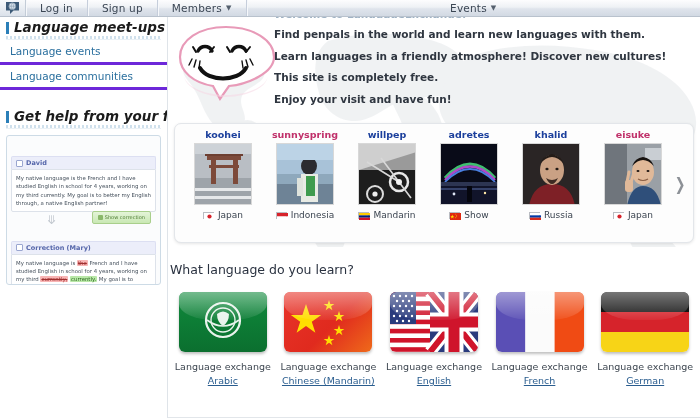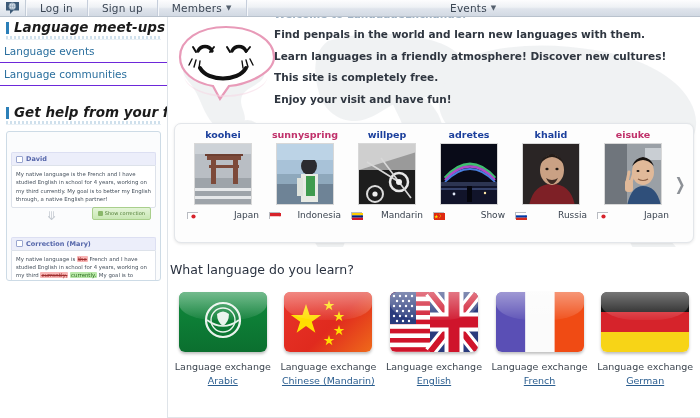--- a/index.html
+++ b/index.html
@@ -48,22 +48,22 @@
   .side-head .bar{
     display:inline-block; width:3px; height:12px; background:#2b7fb8;
     margin:3px 5px 0 0; flex:none;
   }
   .head-rule{
     height:4px; margin:1px 6px 0 6px;
     background:repeating-linear-gradient(to right,#cfe0ec 0 2px,#ffffff 2px 4px);
     border-bottom:1px solid #eaf1f6;
   }
   .side-link{
-    padding:5px 6px 5px 4px; font-size:10.5px; color:#2a6f9e;
-    border-bottom:1px solid #6d28d9;
+    padding:5px 6px 5px 10px; font-size:10.5px; color:#2a6f9e;
+    border-bottom:3px solid #6d28d9;
   }
 
   
   .help-card{
     margin:6px 6px 0 6px; border:1px solid #cddbe6; border-radius:3px;
     background:#fbfcfd; padding:4px; height:150px; overflow:hidden;
   }
   .msg-head{
     background:#eceefa; border:1px solid #dcdff2; border-bottom:none;
     border-radius:2px 2px 0 0; padding:2px 4px;
@@ -126,21 +126,21 @@
   }
   .cards{ display:flex; padding:5px 4px 0 12px; gap:10px; }
   .card{ width:72px; text-align:center; }
   .card .uname{ font-size:9.5px; font-weight:bold; margin-bottom:3px; }
   .card .photo{
     width:58px; height:62px; margin:0 auto; border:1px solid #d8d8d8;
     background:#ddd; overflow:hidden; position:relative;
   }
   .card .cty{
     margin-top:5px; font-size:9px; color:#3b4450;
-    display:flex; align-items:center; justify-content:space-between; gap:4px;
+    display:flex; align-items:center; justify-content:center; gap:4px;
   }
   .flag-sm{ width:11px; height:7px; border:1px solid #b9bcc2; flex:none; display:block;}
   .next-arrow{
     position:absolute; right:6px; top:50px; color:#8d9197; font-size:17px; font-weight:bold;
     transform:scaleX(.75);
   }
 
   
   .q-title{
     position:absolute; left:2px; top:245px; font-size:12.5px; color:#2a3240;

